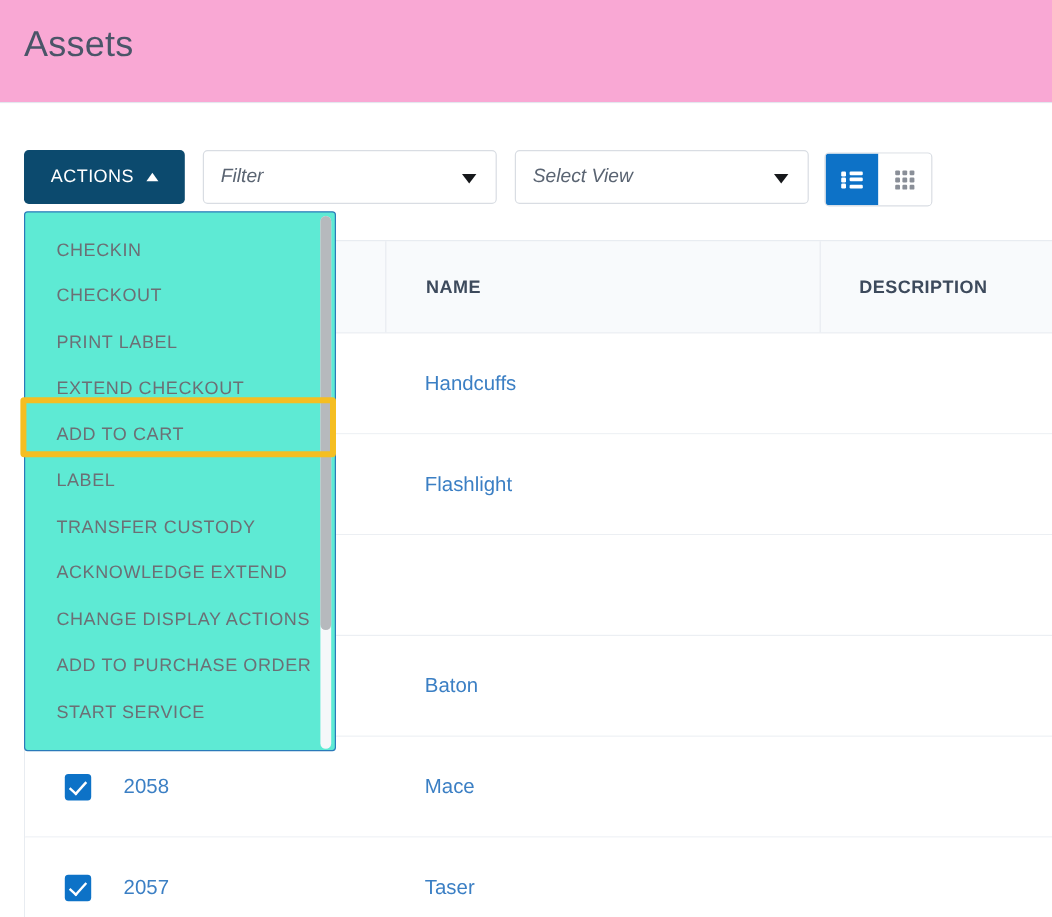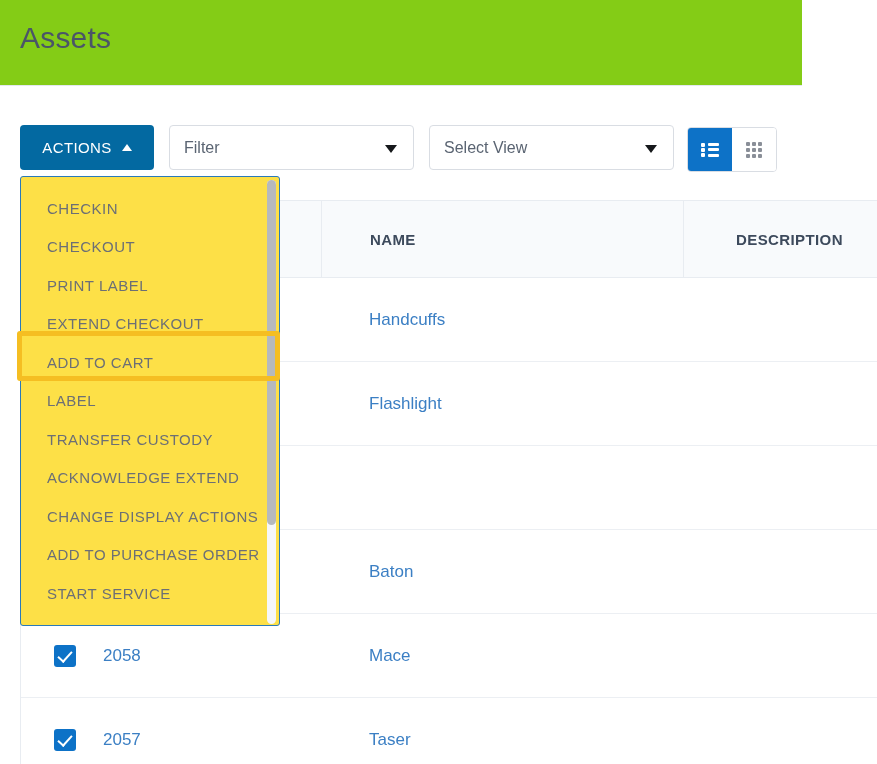--- a/index.html
+++ b/index.html
@@ -8,22 +8,22 @@
     width: 877px; height: 764px;
     background: #ffffff;
     font-family: "Liberation Sans", sans-serif;
     overflow: hidden;
   }
 
   
   .page-header {
     position: absolute;
     left: 0; top: 0;
-    width: 802px; height: 86px;
-    background: #84cc16;
+    width: 877px; height: 86px;
+    background: #f9a8d4;
     border-bottom: 1px solid #e3e8ef;
   }
   .page-title {
     position: absolute;
     left: 20px; top: 21px;
     font-size: 30px;
     font-weight: 400;
     color: #4a5568;
     letter-spacing: 0.2px;
   }
@@ -33,21 +33,21 @@
     position: absolute;
     left: 0; top: 86px;
     width: 877px; height: 88px;
     background: #ffffff;
   }
 
   .actions-button {
     position: absolute;
     left: 20px; top: 39px;
     width: 134px; height: 45px;
-    background: #0369a1;
+    background: #0c4a6e;
     border: none;
     border-radius: 4px;
     color: #ffffff;
     font-size: 15px;
     font-family: "Liberation Sans", sans-serif;
     letter-spacing: 0.4px;
     display: flex;
     align-items: center;
     justify-content: center;
     gap: 10px;
@@ -68,20 +68,21 @@
     border: 1px solid #d9dde3;
     border-radius: 4px;
     cursor: pointer;
   }
   .select-box .sel-label {
     position: absolute;
     left: 14px; top: 50%;
     transform: translateY(-50%);
     font-size: 16px;
     color: #5a6472;
+    font-style: italic;
   }
   .caret-down {
     position: absolute;
     right: 16px; top: 50%;
     margin-top: -3px;
     width: 0; height: 0;
     border-left: 6px solid transparent;
     border-right: 6px solid transparent;
     border-top: 8px solid #16181b;
   }
@@ -145,23 +146,23 @@
   .th {
     display: flex;
     align-items: center;
     font-size: 15px;
     font-weight: bold;
     color: #3d4a5c;
     letter-spacing: 0.4px;
   }
   .col-check { width: 60px; flex: 0 0 60px; }
   .col-id    { width: 240px; flex: 0 0 240px; padding-left: 22px; }
-  .col-name  { width: 362px; flex: 0 0 362px; padding-left: 48px;
+  .col-name  { width: 362px; flex: 0 0 362px; padding-left: 33px;
                border-left: 1px solid #e8ecf1; }
-  .col-desc  { flex: 1 1 auto; padding-left: 52px;
+  .col-desc  { flex: 1 1 auto; padding-left: 32px;
                border-left: 1px solid #e8ecf1; }
 
   .table-row {
     display: flex;
     height: 84px;
     align-items: center;
     border-bottom: 1px solid #eceff3;
     background: #ffffff;
   }
   .cell {
@@ -189,21 +190,21 @@
     border: solid #ffffff;
     border-width: 0 2.5px 2.5px 0;
     transform: rotate(42deg);
   }
 
   
   .dropdown {
     position: absolute;
     left: 20px; top: 176px;
     width: 260px; height: 450px;
-    background: #fde047;
+    background: #5eead4;
     border: 1px solid #2a7ab9;
     border-radius: 3px;
     overflow: hidden;
     z-index: 50;
   }
   .dd-list {
     position: absolute;
     left: 0; top: 0;
     width: 260px;
     padding-top: 12px;

